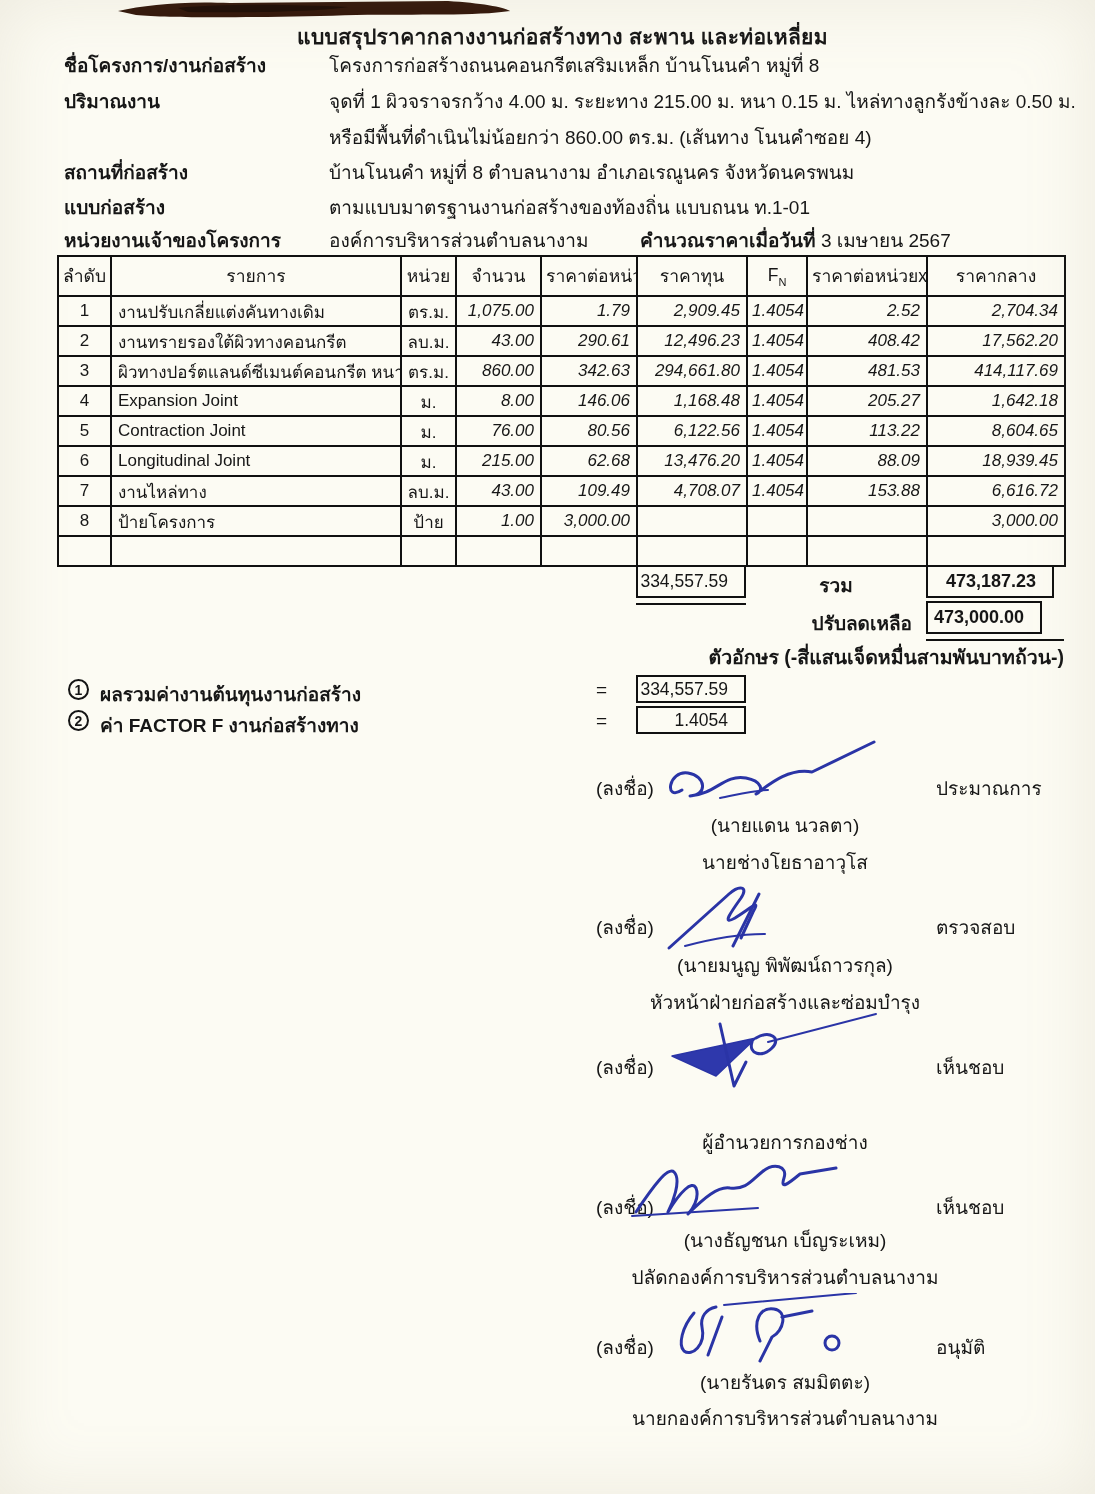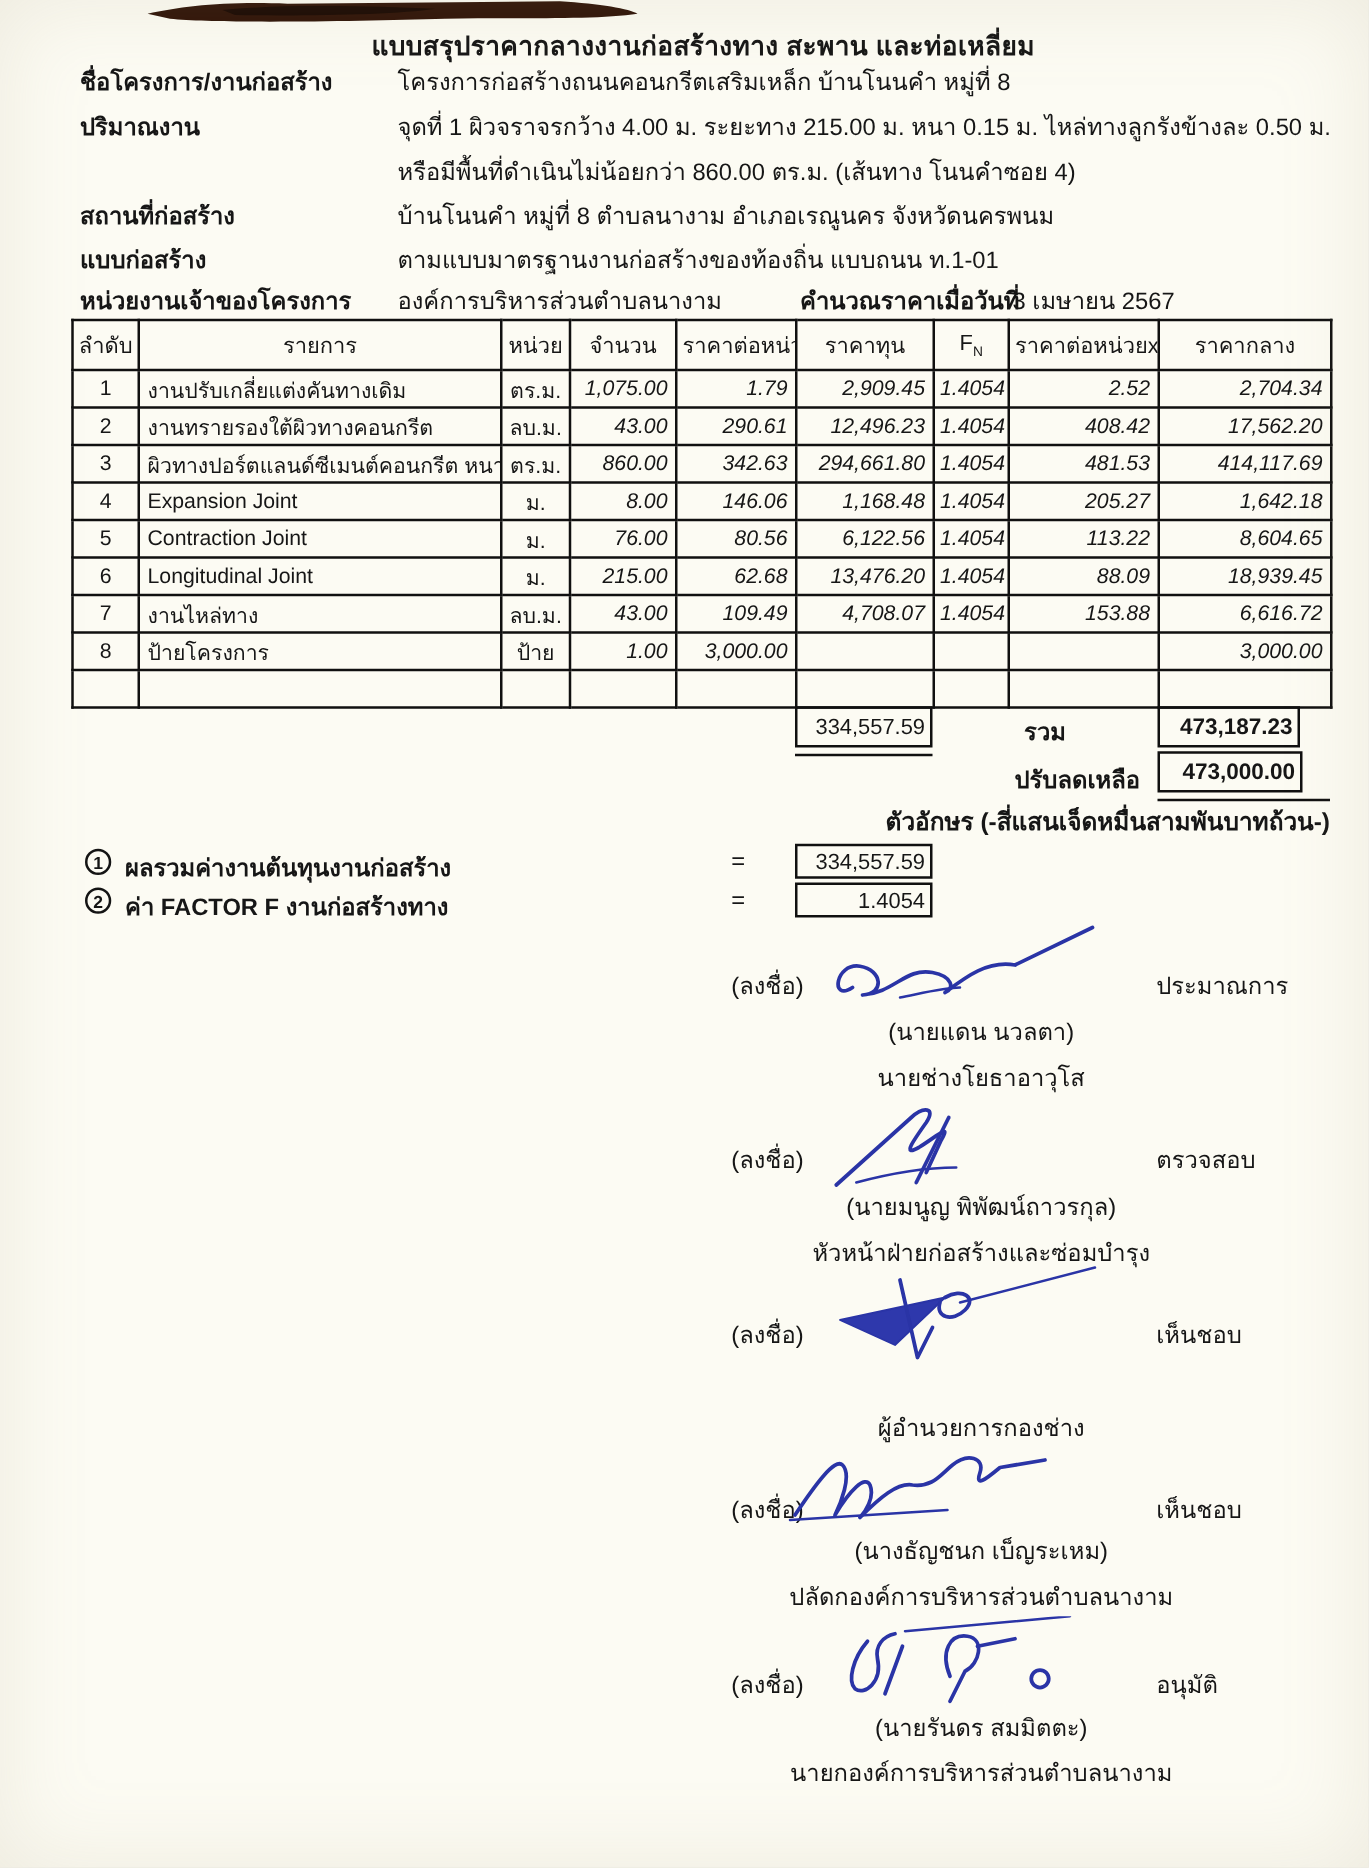--- a/index.html
+++ b/index.html
@@ -16,42 +16,42 @@
   .page::after{
     content:"";position:absolute;inset:0;pointer-events:none;
     box-shadow:inset 0 0 70px rgba(170,160,130,.18);
   }
   .abs{position:absolute;}
   .doc-title{
     top:20px;left:0;width:100%;text-align:center;padding-left:30px;box-sizing:border-box;
     font-size:21px;font-weight:bold;letter-spacing:.3px;
   }
   .lbl{font-size:19px;font-weight:bold;white-space:nowrap;}
-  .val{font-size:19px;white-space:nowrap;}
+  .val{font-size:19px;white-space:nowrap;margin-left:11px;}
   
   table.cost{
     position:absolute;left:57px;top:255px;
     border-collapse:collapse;table-layout:fixed;width:1007px;
     font-size:17px;
   }
   table.cost th,table.cost td{
     border:2px solid #101010;overflow:hidden;white-space:nowrap;
     font-weight:normal;padding:0 4px;box-sizing:border-box;
   }
   table.cost th{height:40px;text-align:center;font-size:17.5px;}
   table.cost td{height:30px;}
   .c-center{text-align:center;}
   .c-left{text-align:left;padding-left:6px !important;}
   .c-right{text-align:right;padding-right:6px !important;font-style:italic;}
   sub{font-size:11px;}
   
   .box{
     position:absolute;border:2px solid #101010;box-sizing:border-box;
     display:flex;align-items:center;justify-content:flex-end;
-    padding-right:4px;font-size:17.5px;background:transparent;text-align:center;
+    padding-right:16px;font-size:17.5px;background:transparent;text-align:center;
   }
   .dline{position:absolute;border-top:2px solid #101010;height:0;}
   .sum-lbl{font-size:19px;font-weight:bold;white-space:nowrap;}
   .in-words{font-size:19.5px;font-weight:bold;text-align:right;white-space:nowrap;}
   
   .circ{
     position:absolute;width:21px;height:21px;border:2px solid #141414;border-radius:50%;
     font-size:14px;font-weight:bold;display:flex;align-items:center;justify-content:center;
     box-sizing:border-box;
   }
@@ -220,21 +220,21 @@
       </tr>
     </tbody>
   </table>
 
   <div class="box" style="left:636px;top:565px;width:110px;height:33px;">
     <span>334,557.59</span>
   </div>
   <div class="dline" style="left:636px;top:603px;width:110px;"></div>
 
   <div class="abs sum-lbl" style="left:750px;top:570px;width:172px;text-align:center;">รวม</div>
-  <div class="box" style="left:926px;top:565px;width:114px;height:33px;font-weight:bold;font-size:18px;">
+  <div class="box" style="left:926px;top:565px;width:128px;height:33px;font-weight:bold;font-size:18px;">
     <span>473,187.23</span>
   </div>
 
   <div class="abs sum-lbl" style="left:700px;top:608px;width:212px;text-align:right;">ปรับลดเหลือ</div>
   <div class="box" style="left:926px;top:601px;width:116px;height:33px;font-weight:bold;font-size:18px;">
     <span>473,000.00</span>
   </div>
   <div class="dline" style="left:926px;top:639px;width:138px;"></div>
 
   <div class="abs in-words" style="left:480px;top:642px;width:584px;">ตัวอักษร (-สี่แสนเจ็ดหมื่นสามพันบาทถ้วน-)</div>

